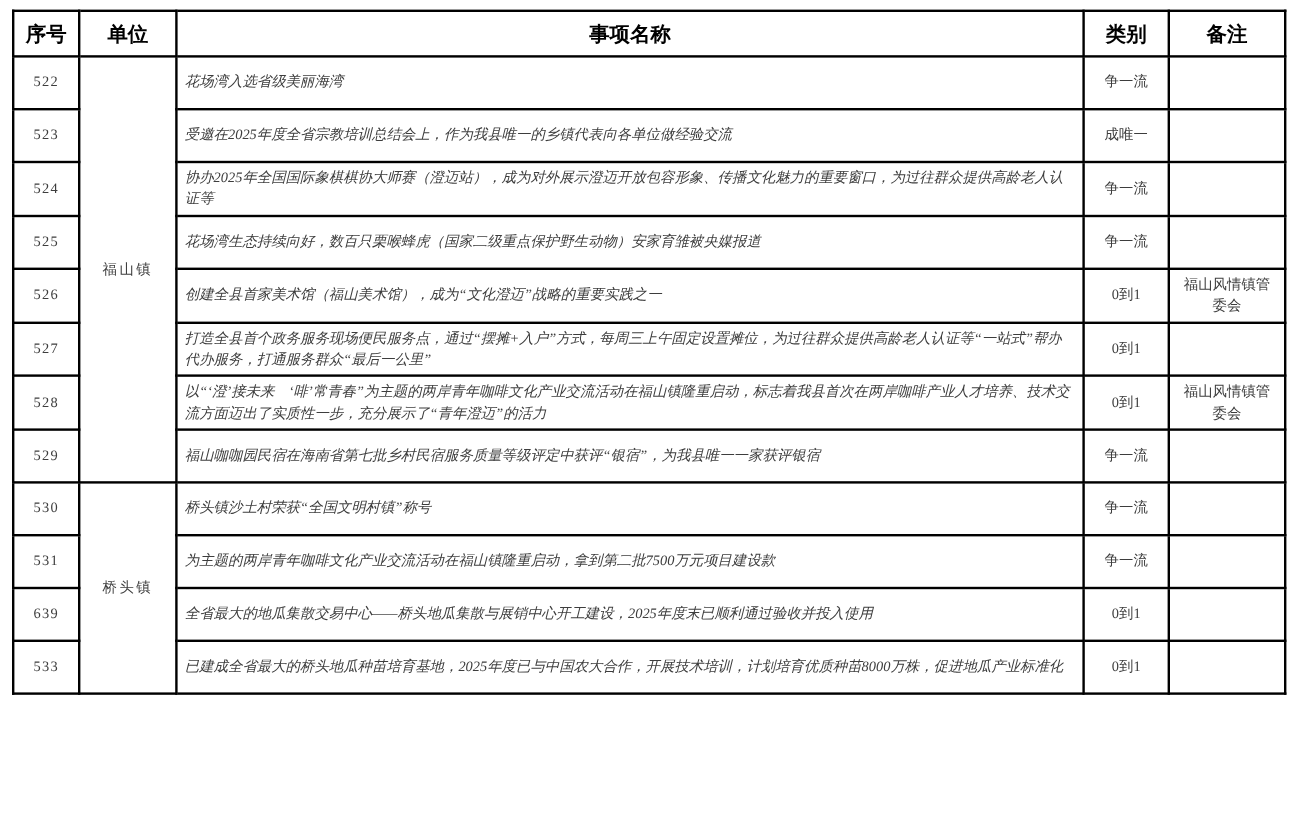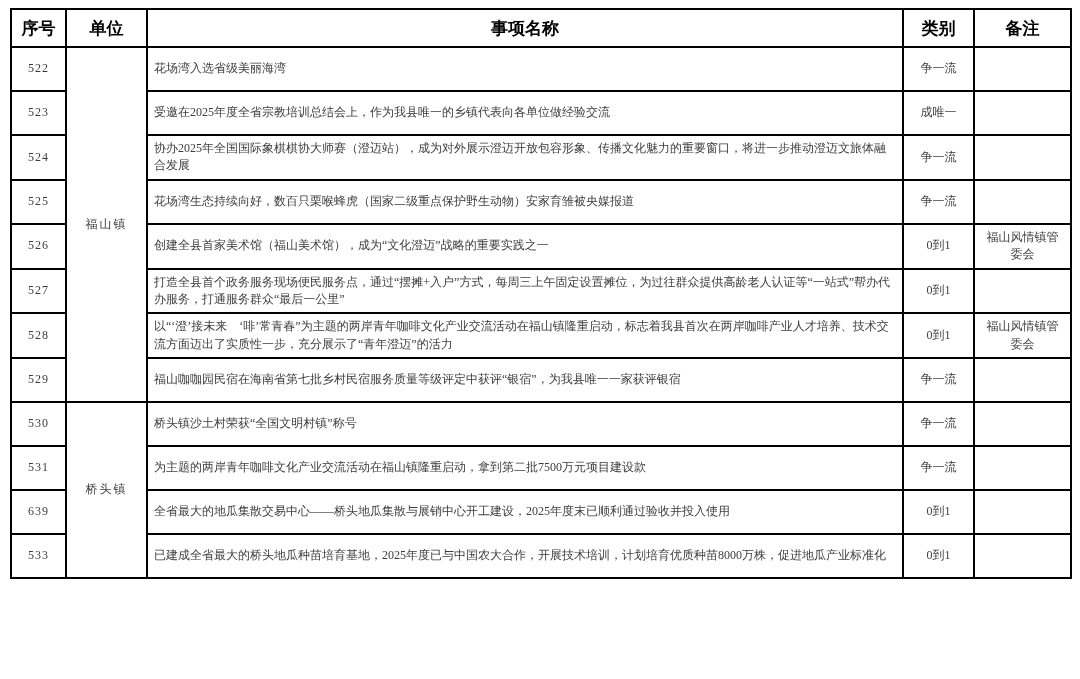--- a/index.html
+++ b/index.html
@@ -48,20 +48,21 @@
     font-size: 14px;
     letter-spacing: 1px;
   }
   td.c-unit {
     text-align: center;
     letter-spacing: 2px;
     border-radius: 19px;
   }
   td.c-item {
     text-align: left;
+    font-style: italic;
   }
   td.c-cat {
     text-align: center;
   }
   td.c-remark {
     text-align: center;
     padding: 4px 4px;
   }
   col.col-id     { width: 55px; }
   col.col-unit   { width: 81px; }
@@ -100,21 +101,21 @@
           <td class="c-remark"></td>
         </tr>
         <tr>
           <td class="c-id">523</td>
           <td class="c-item">受邀在2025年度全省宗教培训总结会上，作为我县唯一的乡镇代表向各单位做经验交流</td>
           <td class="c-cat">成唯一</td>
           <td class="c-remark"></td>
         </tr>
         <tr>
           <td class="c-id">524</td>
-          <td class="c-item">协办2025年全国国际象棋棋协大师赛（澄迈站），成为对外展示澄迈开放包容形象、传播文化魅力的重要窗口，将进一步推动澄迈文旅体融合发展</td>
+          <td class="c-item">协办2025年全国国际象棋棋协大师赛（澄迈站），成为对外展示澄迈开放包容形象、传播文化魅力的重要窗口，为过往群众提供高龄老人认证等</td>
           <td class="c-cat">争一流</td>
           <td class="c-remark"></td>
         </tr>
         <tr>
           <td class="c-id">525</td>
           <td class="c-item">花场湾生态持续向好，数百只栗喉蜂虎（国家二级重点保护野生动物）安家育雏被央媒报道</td>
           <td class="c-cat">争一流</td>
           <td class="c-remark"></td>
         </tr>
         <tr>

